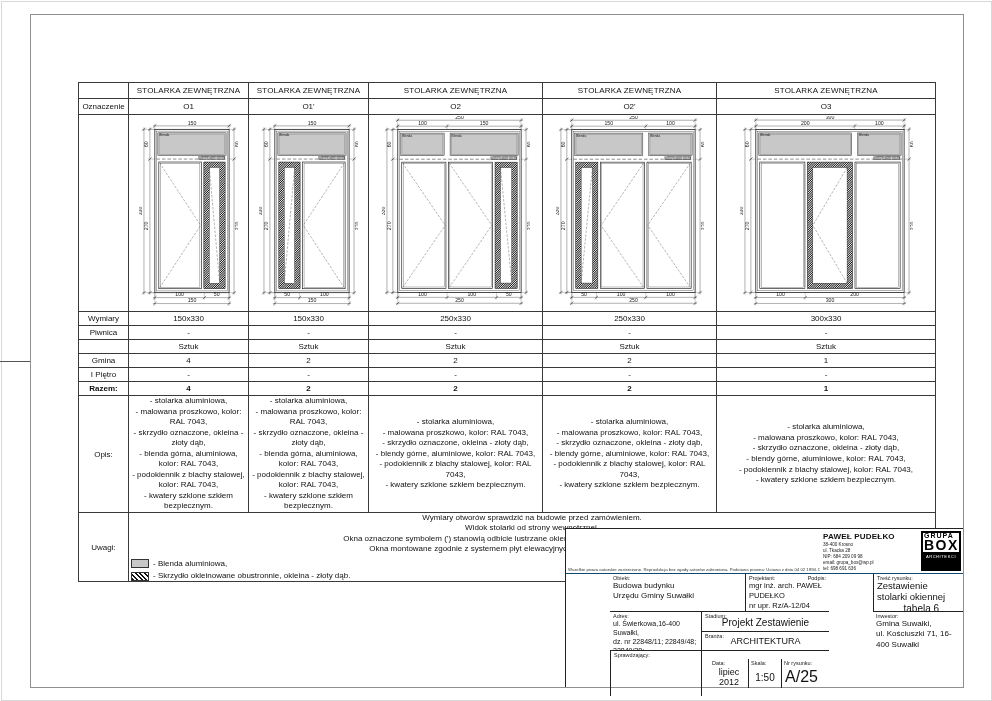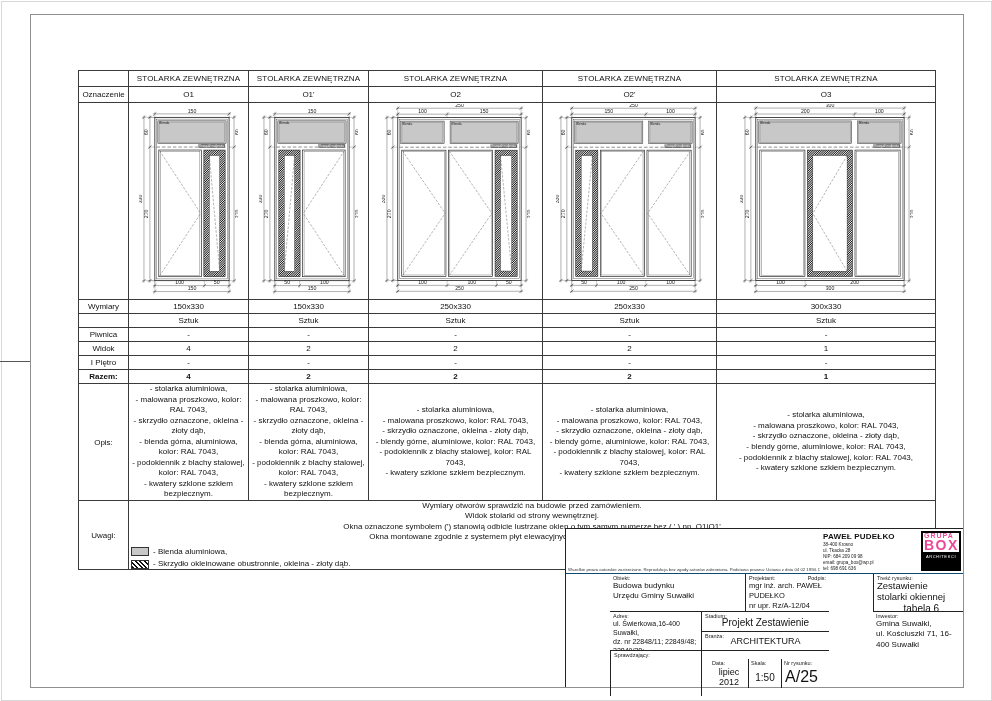--- a/index.html
+++ b/index.html
@@ -1,21 +1,21 @@
 <!DOCTYPE html>
 <html><head>
 <meta charset="utf-8">
 <style>
   html,body{margin:0;padding:0;}
   body{width:992px;height:701px;position:relative;background:#fff;font-family:"Liberation Sans",sans-serif;color:#111;overflow:hidden;}
   .frame{position:absolute;left:1px;top:1px;width:989px;height:698px;border:1px solid #d8d8d8;}
   .sheet{position:absolute;left:30px;top:14px;width:932px;height:672px;border:1px solid #8f8f8f;background:#fff;}
   .foldmark{position:absolute;left:0;top:346px;width:30px;height:0;border-top:1px solid #555;}
   
-  table.schedule{position:absolute;left:47px;top:55px;border-collapse:collapse;table-layout:fixed;}
+  table.schedule{position:absolute;left:47px;top:67px;border-collapse:collapse;table-layout:fixed;}
   table.schedule td{border:1px solid #3a3a3a;padding:0 2px;font-size:8px;text-align:center;vertical-align:middle;overflow:hidden;}
   td.hdr{font-size:8.5px;letter-spacing:.2px;height:15px;}
   td.mark{font-size:9px;height:15px;}
   td.rowlab{font-size:8px;}
   td.num{font-size:8.5px;height:13px;}
   tr.bold td{font-weight:bold;}
   td.draw{height:196px;vertical-align:middle;text-align:center;padding:0;}
   td.opis{font-size:6.3px;text-align:left;vertical-align:top;padding:2px 3px;line-height:1.32;white-space:pre-line;height:56px;}
   td.uwagi{font-size:6.3px;text-align:left;vertical-align:top;padding:2px 4px;line-height:1.3;height:50px;}
   .notes{white-space:pre-line;}
@@ -25,21 +25,21 @@
   .sw-blenda{background:#c8c8c8;}
   .sw-veneer{background:repeating-linear-gradient(45deg,#111 0 1.6px,#fff 1.6px 3.2px);}
   
   .tblock{position:absolute;right:0;bottom:0;width:397px;height:158px;background:#fff;border-left:1px solid #222;border-top:1px solid #222;display:flex;flex-direction:column;}
   .tb-head{height:44px;border-bottom:1px solid #0c4a6e;position:relative;flex:0 0 auto;}
   .tb-copy{position:absolute;left:2px;bottom:1px;font-size:4.3px;color:#333;white-space:nowrap;overflow:hidden;width:252px;}
   .tb-firm{position:absolute;left:257px;top:3px;width:96px;}
   .tb-firm-name{font-size:8px;font-weight:bold;letter-spacing:.2px;}
   .tb-firm-addr{font-size:4.6px;line-height:1.3;white-space:pre-line;margin-top:1px;color:#222;}
   .tb-logo{position:absolute;right:2px;top:2px;width:40px;height:40px;background:#000;color:#fff;}
-  .tb-logo-top{background:#fff;color:#ec4899;margin:2px 2px 0 2px;padding:0 1px;line-height:.95;}
+  .tb-logo-top{background:#fff;color:#000000;margin:2px 2px 0 2px;padding:0 1px;line-height:.95;}
   .tb-logo-l1{font-size:7px;font-weight:bold;letter-spacing:1px;}
   .tb-logo-l2{font-size:14px;font-weight:bold;letter-spacing:1.5px;line-height:.85;}
   .tb-logo-l3{font-size:4px;text-align:center;margin-top:2px;letter-spacing:.6px;}
   .tb-grid{flex:1;display:grid;grid-template-columns:135px 128px 1fr;grid-template-rows:37px 39px 1fr;}
   .tb-cell{padding:1px 3px;position:relative;overflow:hidden;margin-left:44px;}
   .bl{border-left:1px solid #222;}
   .bt{border-top:1px solid #222;}
   .tb-label{font-size:5.5px;display:block;color:#222;}
   .tb-val{font-size:7.5px;white-space:pre-line;line-height:1.3;}
   .tb-val-lg{font-size:8px;}
@@ -488,37 +488,37 @@
     </tr>
     <tr>
       <td class="rowlab">Wymiary</td>
       <td class="num">150x330</td>
       <td class="num">150x330</td>
       <td class="num">250x330</td>
       <td class="num">250x330</td>
       <td class="num">300x330</td>
     </tr>
     <tr>
+      <td class="rowlab">Piwnica</td>
+      <td class="num">-</td>
+      <td class="num">-</td>
+      <td class="num">-</td>
+      <td class="num">-</td>
+      <td class="num">-</td>
+    </tr>
+    <tr>
       <td></td>
       <td class="num">Sztuk</td>
       <td class="num">Sztuk</td>
       <td class="num">Sztuk</td>
       <td class="num">Sztuk</td>
       <td class="num">Sztuk</td>
     </tr>
     <tr>
-      <td class="rowlab">Piwnica</td>
-      <td class="num">-</td>
-      <td class="num">-</td>
-      <td class="num">-</td>
-      <td class="num">-</td>
-      <td class="num">-</td>
-    </tr>
-    <tr>
-      <td class="rowlab">Widok</td>
+      <td class="rowlab">Gmina</td>
       <td class="num">4</td>
       <td class="num">2</td>
       <td class="num">2</td>
       <td class="num">2</td>
       <td class="num">1</td>
     </tr>
     <tr>
       <td class="rowlab">I Piętro</td>
       <td class="num">-</td>
       <td class="num">-</td>

